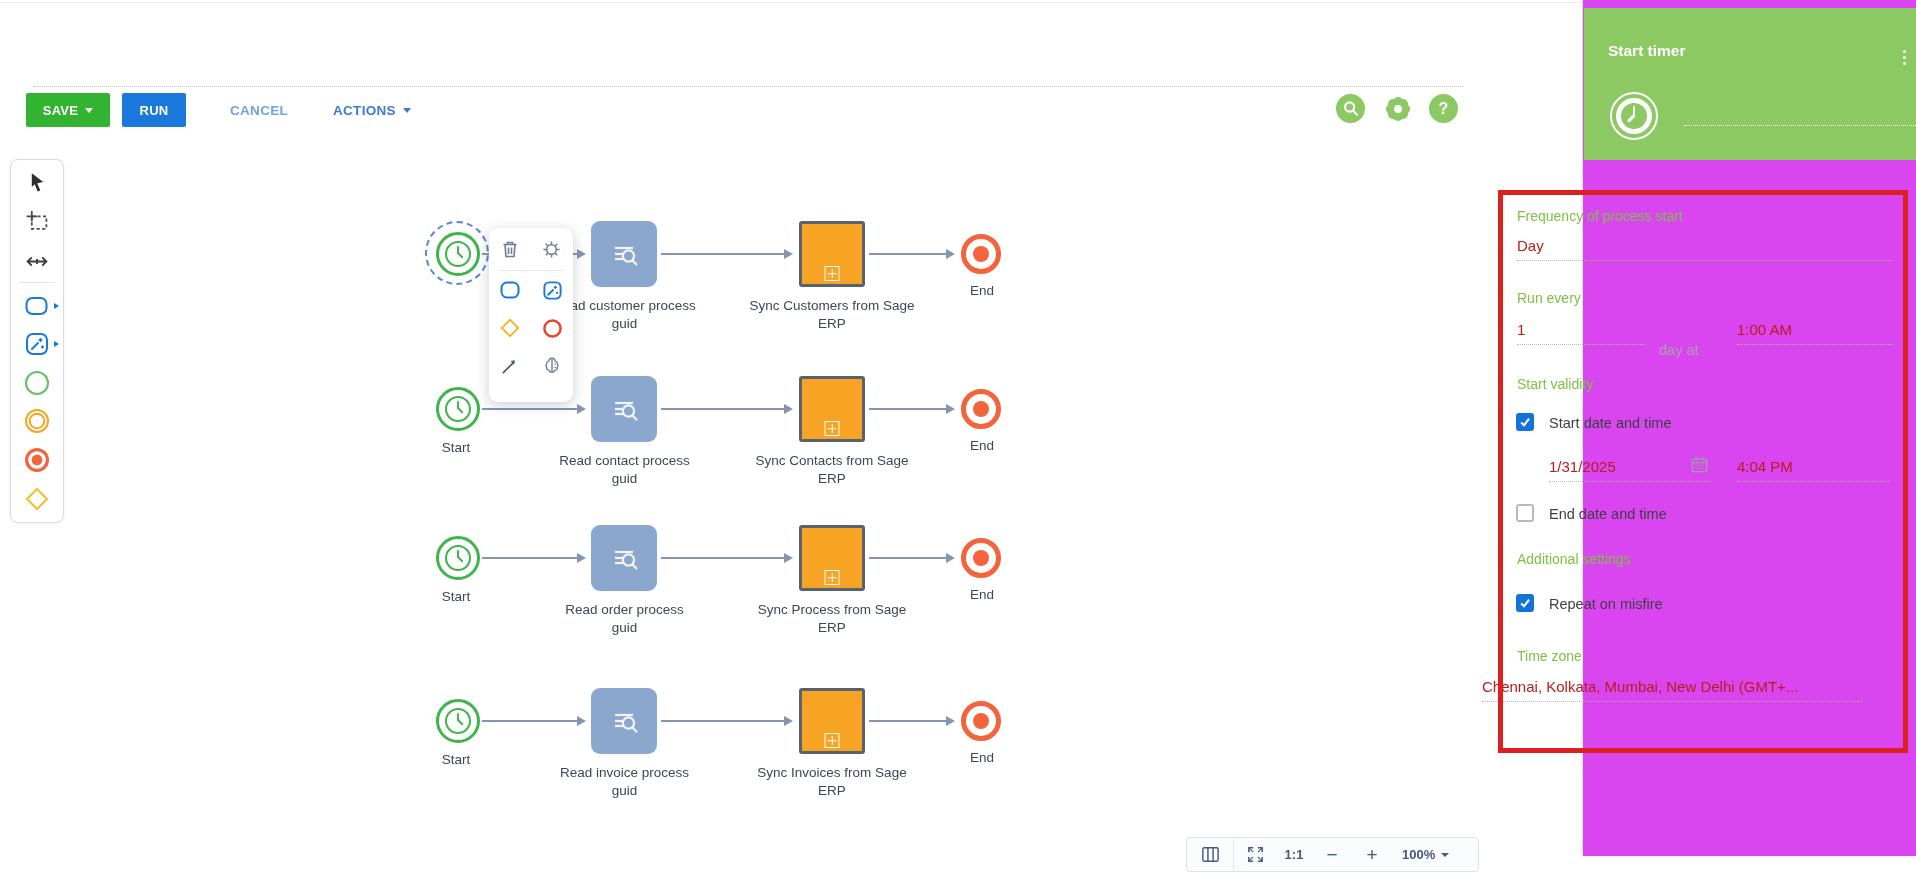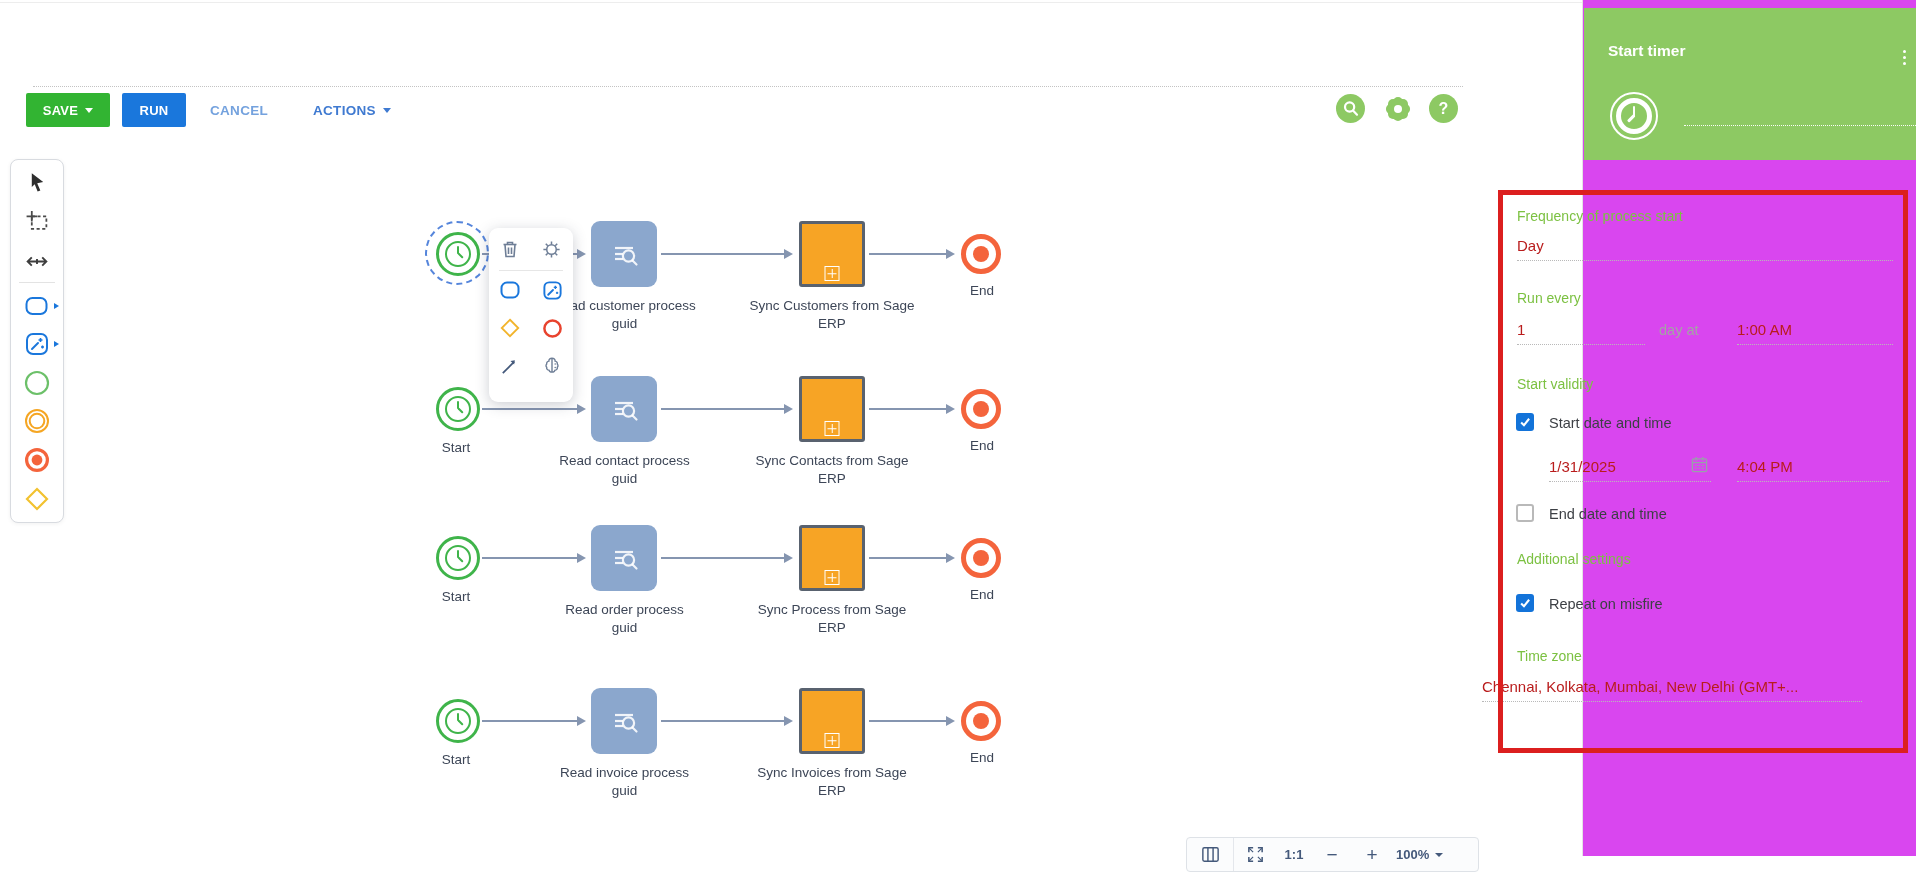--- a/index.html
+++ b/index.html
@@ -8,21 +8,21 @@
   .topline{position:absolute;left:0;top:2px;width:100%;height:1px;background:#ededed;}
 
   
   .page-title{position:absolute;left:33px;top:28px;font-size:28px;font-weight:300;color:#4c4f54;letter-spacing:.2px;}
   .title-sep{position:absolute;left:33px;top:86px;width:1430px;border-bottom:1px dotted #c3c3c3;}
   .btn{position:absolute;top:93px;height:34px;border-radius:2px;color:#fff;font-size:13px;font-weight:700;
        display:flex;align-items:center;justify-content:center;cursor:pointer;letter-spacing:.3px;}
   .btn-save{left:26px;width:84px;background:#32b432;gap:7px;}
   .btn-run{left:122px;width:64px;background:#1a77dc;}
   .lnk{position:absolute;top:93px;height:34px;display:flex;align-items:center;font-size:13.5px;font-weight:600;
-       cursor:pointer;letter-spacing:.3px;}
+       cursor:pointer;letter-spacing:.3px;margin-left:20px;}
   .lnk-cancel{left:210px;color:#74a2de;}
   .lnk-actions{left:313px;color:#3f7ad1;gap:7px;}
   .caret{width:0;height:0;border-left:4.5px solid transparent;border-right:4.5px solid transparent;border-top:5px solid #fff;}
   .caret.blue{border-top-color:#3f7ad1;}
   .caret.gray{border-top-color:#44597b;border-left-width:4px;border-right-width:4px;border-top-width:4.5px;}
 
   .circle-ic{position:absolute;top:94px;width:29px;height:29px;border-radius:50%;background:#8dc963;
              display:flex;align-items:center;justify-content:center;cursor:pointer;}
   .help-q{color:#fff;font-size:16px;font-weight:700;}
   .gear-wrap{position:absolute;left:1382px;top:93px;width:32px;height:32px;cursor:pointer;}
@@ -108,21 +108,21 @@
 
   
   .zoombar{position:absolute;left:1186px;top:837px;width:293px;height:35px;background:#fbfcfd;border:1px solid #dee2e7;
            border-radius:4px;display:flex;align-items:center;box-sizing:border-box;color:#44597b;}
   .zb-cell{display:flex;align-items:center;justify-content:center;cursor:pointer;}
   .zb-book{width:46px;height:100%;border-right:1px solid #e4e7ec;}
   .zb-exp{width:42px;}
   .zb-txt{font-size:13px;font-weight:600;}
   .zb-ratio{width:36px;}
   .zb-minus,.zb-plus{width:40px;font-size:19px;font-weight:400;}
-  .zb-zoom{margin-left:4px;gap:6px;}
+  .zb-zoom{margin-left:10px;gap:6px;}
 </style>
 </head>
 <body>
 
 <div class="page">
   <div class="topline"></div>
 
   <div class="title-sep"></div>
 
   <div class="btn btn-save">
@@ -445,21 +445,21 @@
     </div>
   </div>
 
   <div class="red-annot"></div>
 
   <div class="sec-label" style="left:1517px;top:208px">Frequency of process start</div>
   <div class="fld" style="left:1517px;top:237px;width:376px">Day</div>
 
   <div class="sec-label" style="left:1517px;top:290px">Run every</div>
   <div class="fld" style="left:1517px;top:321px;width:128px">1</div>
-  <div class="dim" style="left:1659px;top:322px">day at</div>
+  <div class="dim" style="left:1659px;top:342px">day at</div>
   <div class="fld" style="left:1737px;top:321px;width:156px">1:00 AM</div>
 
   <div class="sec-label" style="left:1517px;top:376px">Start validity</div>
 
   <div class="cb on" style="left:1516px;top:413px">
     <svg width="12" height="12" viewBox="0 0 14 14">
       <polyline points="2.5,7.5 5.8,10.8 11.8,3.2" fill="none" stroke="#fff" stroke-width="2.4"></polyline>
     </svg>
   </div>
   <div class="cb-label" style="left:1549px;top:415px">Start date and time</div>

